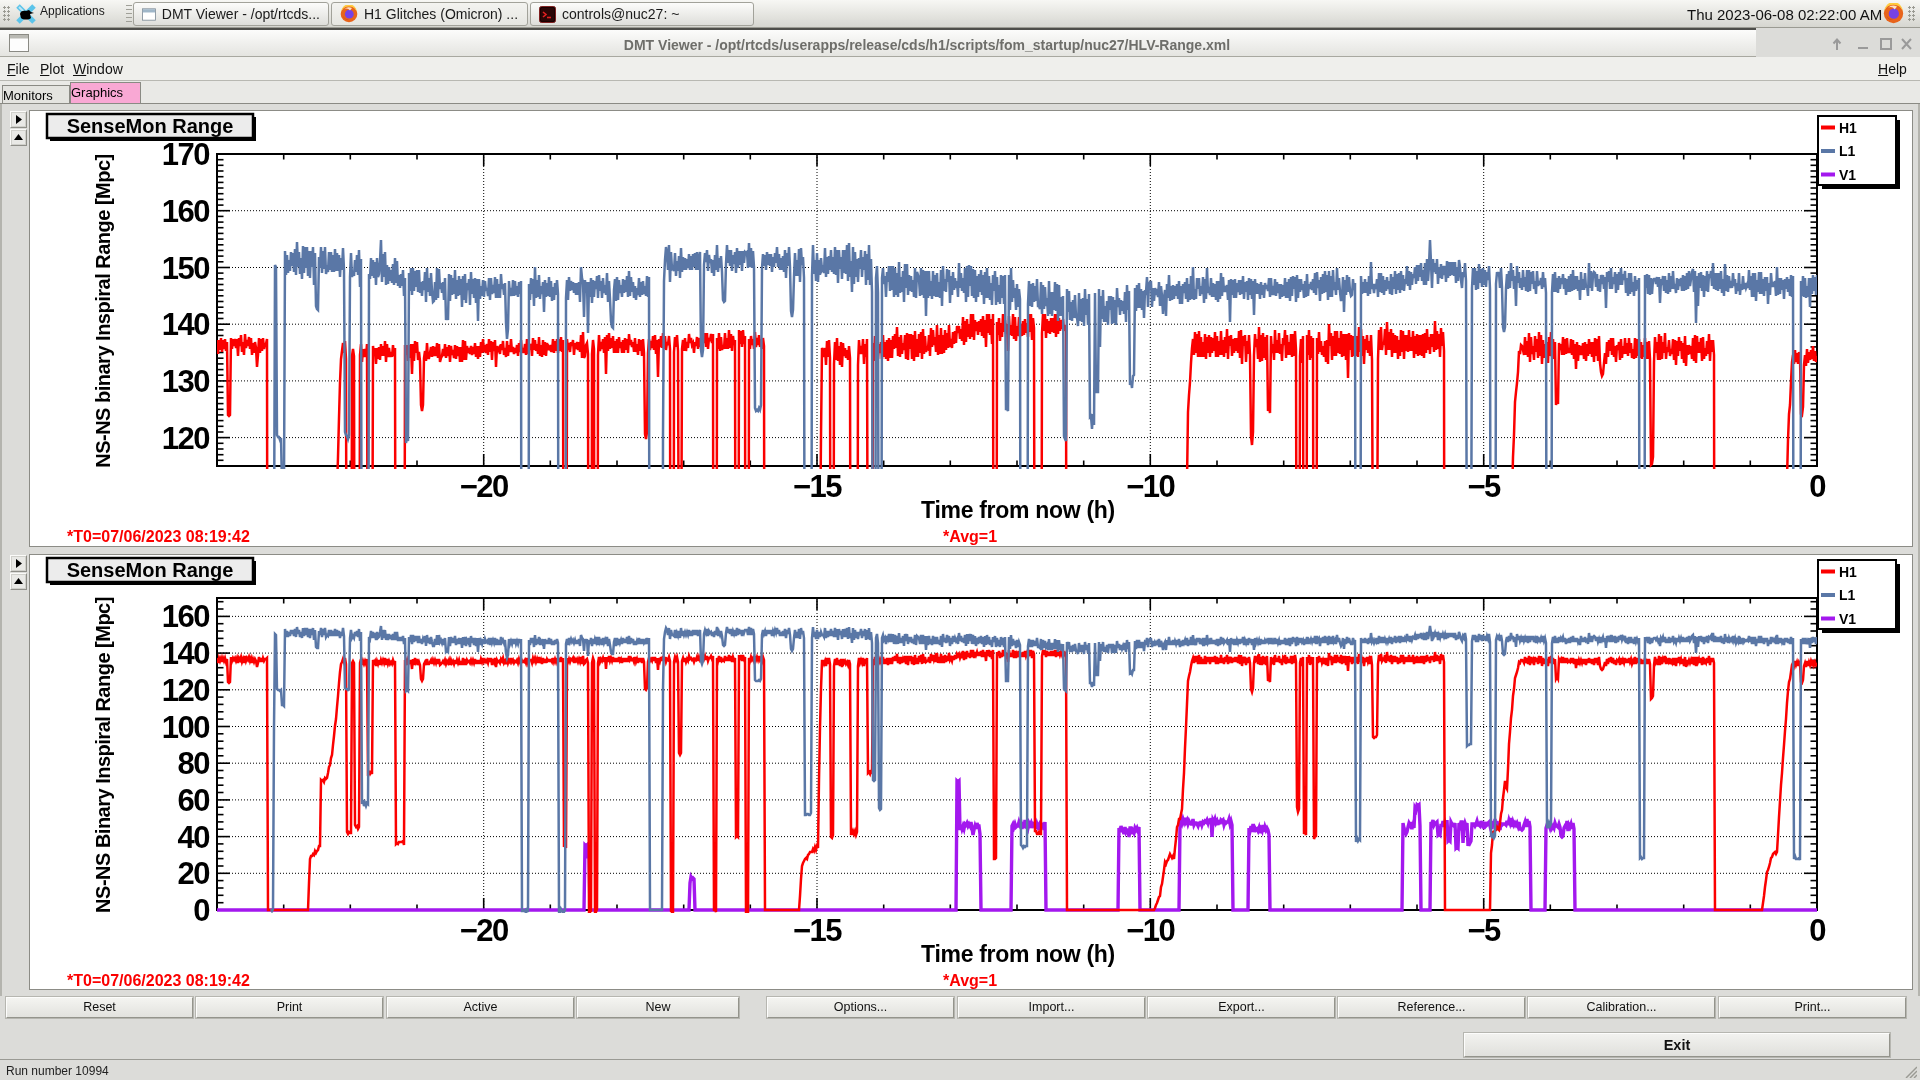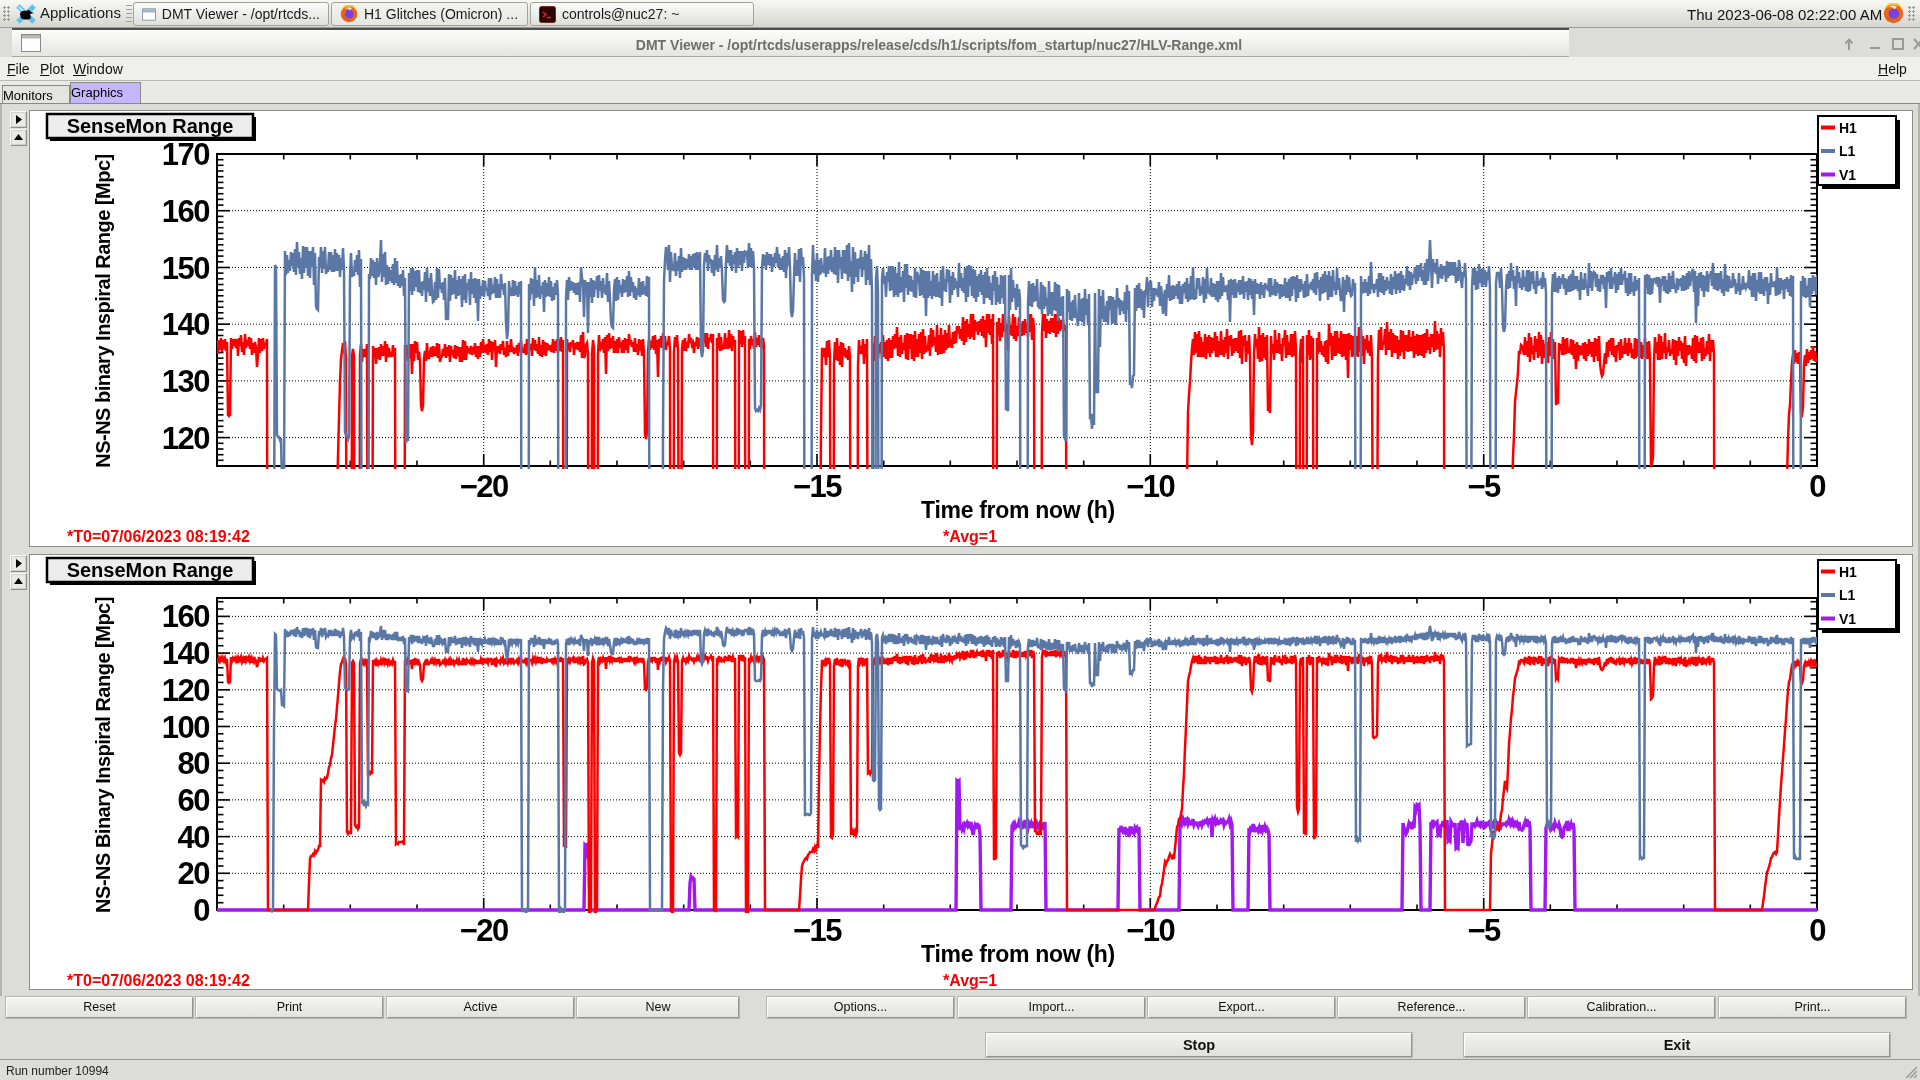--- a/index.html
+++ b/index.html
@@ -1,20 +1,20 @@
 <!DOCTYPE html>
 <html><head><meta charset="utf-8"><style>
 *{margin:0;padding:0;box-sizing:border-box}
 html,body{width:1920px;height:1080px;overflow:hidden;font-family:"Liberation Sans",sans-serif;background:#dcdcd9}
 .abs{position:absolute}
 #taskbar{position:absolute;left:0;top:0;width:1920px;height:28px;background:linear-gradient(#f7f7f4,#d6d6d0);border-bottom:1px solid #9b9b93}
 .grip{position:absolute;top:6px;width:7px;height:16px;background-image:radial-gradient(circle at 1.5px 1.5px,#9a9a92 1px,transparent 1.2px);background-size:4px 4px}
 .tbtn{position:absolute;top:2px;height:24px;background:linear-gradient(#fcfcfb,#dededa);border:1px solid #a2a29a;border-radius:3px;font-size:14px;color:#1a1a1a;display:flex;align-items:center;padding:0 8px;gap:6px;white-space:nowrap}
 #clock{position:absolute;top:0;height:28px;left:1687px;font-size:15px;color:#111;display:flex;align-items:center}
-#titlebar{position:absolute;left:12px;top:28px;width:1557px;height:29px;background:linear-gradient(#fcfcfb,#e4e4e0);border-top:2px solid #4e4e4a;border-bottom:1px solid #a8a8a0}
+#titlebar{position:absolute;left:0;top:28px;width:1756px;height:29px;background:linear-gradient(#fcfcfb,#e4e4e0);border-top:2px solid #4e4e4a;border-bottom:1px solid #a8a8a0}
 #titletext{position:absolute;width:1854px;text-align:center;top:7px;font-size:14px;font-weight:bold;color:#6e6e6a}
 #menubar{position:absolute;left:0;top:57px;width:1920px;height:24px;background:#efefec;border-bottom:1px solid #b8b8b2;font-size:14px;color:#111}
 .mitem{position:absolute;top:4px}
 .mitem u{text-decoration:underline}
 #tabbar{position:absolute;left:0;top:81px;width:1920px;height:23px;background:#e9e9e6}
 #tabline{position:absolute;left:0;top:103px;width:1920px;height:1px;background:#8a8a84}
 .tab{position:absolute;border:1px solid #8a8a84;border-bottom:none;font-size:13px;text-align:left}
 #content{position:absolute;left:0;top:104px;width:1920px;height:892px;background:#dcdcd9;border-left:2px solid #b4b4ae;border-right:2px solid #b4b4ae}
 .canvas{position:absolute;background:#fff;border:1px solid #8c8c86}
 .sbtn{position:absolute;width:17px;height:17px;background:#e9e9e6;border:1px solid #8f8f89;border-top-color:#fbfbf9;border-left-color:#fbfbf9;box-shadow:inset 0 0 0 1px #d0d0cb}
@@ -28,21 +28,21 @@
  <svg class="abs" style="left:15px;top:3px" width="22" height="22" viewBox="0 0 22 22">
    <g stroke="#5bc4ea" stroke-width="5">
         <line x1="3" y1="3" x2="19" y2="19"></line>
         <line x1="19" y1="3" x2="3" y2="19"></line>
       </g>
    <g stroke="#bde6f5" stroke-width="2">
         <line x1="4" y1="4" x2="9" y2="9"></line>
       </g>
    <path d="M5 11 C5 8 9 7 11 8 L14 7 L16 9 L19 10 L15 11 L16 15 C14 17 8 17 6 15 Z" fill="#000"></path>
  </svg>
- <div class="abs" style="left:40px;top:4px;font-size:15px;color:#1a1a1a">Applications</div>
+ <div class="abs" style="left:40px;top:4px;font-size:12px;color:#1a1a1a">Applications</div>
  <div class="abs" style="left:126px;top:5px;width:6px;height:18px;background:repeating-linear-gradient(#a0a098 0 1.5px,transparent 1.5px 4px)"></div>
  <div class="tbtn" style="left:133px;width:196px">
    <svg width="17" height="15" viewBox="0 0 17 15">
         <rect x="0.5" y="0.5" width="16" height="14" fill="#fff" stroke="#7a8894"></rect>
         <rect x="1" y="1" width="15" height="4" fill="#9fb6c8"></rect>
       </svg>
    <span>DMT Viewer - /opt/rtcds...</span>
  </div>
  <div class="tbtn" style="left:331px;width:197px;background:linear-gradient(#f3f3f0,#e6e6e1)">
    <svg width="18" height="18" viewBox="0 0 18 18">
@@ -87,21 +87,21 @@
  </svg>
 </div>
 <div id="menubar">
  <div class="mitem" style="left:7px"><u>F</u>ile</div>
  <div class="mitem" style="left:40px"><u>P</u>lot</div>
  <div class="mitem" style="left:73px"><u>W</u>indow</div>
  <div class="mitem" style="left:1878px"><u>H</u>elp</div>
 </div>
 <div id="tabbar">
  <div class="tab" style="left:2px;top:4px;width:68px;height:19px;background:#e4e4e0;line-height:19px">Monitors</div>
- <div class="tab" style="left:70px;top:1px;width:71px;height:22px;background:#c4b5fd;line-height:20px">Graphics</div>
+ <div class="tab" style="left:70px;top:1px;width:71px;height:22px;background:#f9a8d4;line-height:20px">Graphics</div>
 </div>
 <div id="tabline"></div>
 <div id="content">
  <div class="sbtn" style="left:8px;top:7px">
       <svg width="9" height="9" viewBox="0 0 9 9">
         <path d="M2 0 L8 4.5 L2 9 Z"></path>
       </svg>
     </div>
  <div class="sbtn" style="left:8px;top:25px">
       <svg width="9" height="9" viewBox="0 0 9 9">
@@ -552,21 +552,20 @@
       <div class="bb" style="left:767px;width:187px">Options...</div>
       <div class="bb" style="left:958px;width:187px">Import...</div>
       <div class="bb" style="left:1148px;width:187px">Export...</div>
       <div class="bb" style="left:1338px;width:187px">Reference...</div>
       <div class="bb" style="left:1528px;width:187px">Calibration...</div>
       <div class="bb" style="left:1719px;width:187px">Print...</div>
     </div>
   </div>
 <div id="botrow2">
     <div style="position:absolute;left:0;top:1033px;width:1920px;height:25px">
-      <div class="bb2" style="left:986px;width:426px;color:#111">Stop</div>
       <div class="bb2" style="left:1464px;width:426px;color:#111">Exit</div>
     </div>
   </div>
 <div id="statusbar">
  <div class="abs" style="left:6px;top:4px">Run number 10994</div>
  <svg class="abs" style="left:1902px;top:3px" width="15" height="15" viewBox="0 0 15 15" stroke="#9a9a94" stroke-width="1.5">
       <line x1="4" y1="15" x2="15" y2="4"></line>
       <line x1="8" y1="15" x2="15" y2="8"></line>
       <line x1="12" y1="15" x2="15" y2="12"></line>
     </svg>

